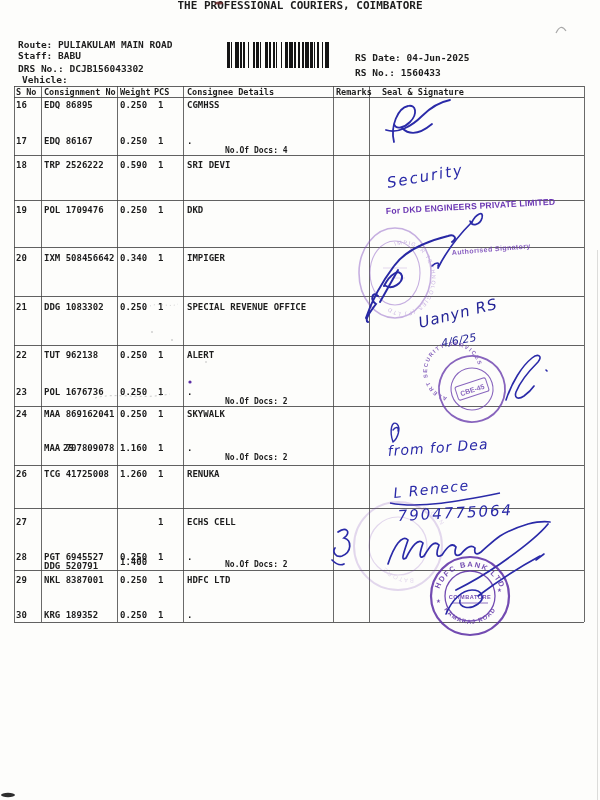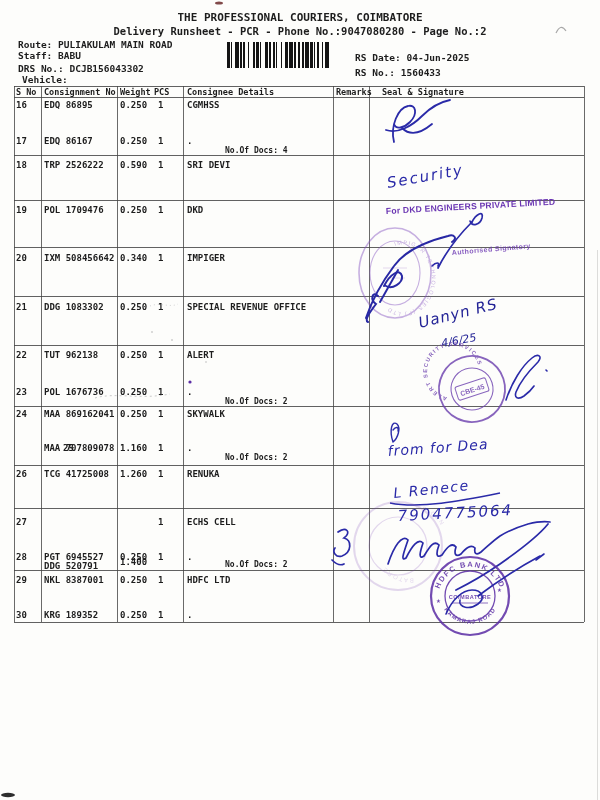--- a/index.html
+++ b/index.html
@@ -21,22 +21,21 @@
   #barcode{position:absolute;left:227px;top:42px;width:115px;height:26px;}
   #barcode div{position:absolute;top:0;height:26px;background:#141414;}
   svg.overlay{position:absolute;left:0;top:0;pointer-events:none;}
   .edge-shadow{position:absolute;right:2px;top:250px;width:1.5px;height:550px;background:#dcdcda;}
 </style>
 </head>
 <body>
 
 <div class="page">
 
-  <div class="txt center" style="top:12px;font-size:11px;">THE PROFESSIONAL COURIERS, COIMBATORE</div>
-  <div class="txt center" style="top:26px;font-size:10.5px;">Delivery Runsheet - PCR - Phone No.:9047080280 - Page No.:2</div>
+  <div class="txt center" style="top:0;font-size:11px;">THE PROFESSIONAL COURIERS, COIMBATORE</div>
   <div class="txt" style="left:18px;top:40px;font-size:9.5px;">Route: PULIAKULAM MAIN ROAD</div>
   <div class="txt" style="left:18px;top:51px;font-size:9.5px;">Staff: BABU</div>
   <div class="txt" style="left:18px;top:64px;font-size:9.5px;">DRS No.: DCJB156043302</div>
   <div class="txt" style="left:22px;top:75px;font-size:9.5px;">Vehicle:</div>
   <div class="txt" style="left:355px;top:30px;font-size:9.5px;margin-top:38px;">RS No.: 1560433</div>
   <div class="txt" style="left:355px;top:53px;font-size:9.5px;">RS Date: 04-Jun-2025</div>
 
   <div id="barcode">
       <div style="left: 0px; width: 2.64px;"></div>
       <div style="left: 3.96px; width: 1.32px;"></div>

